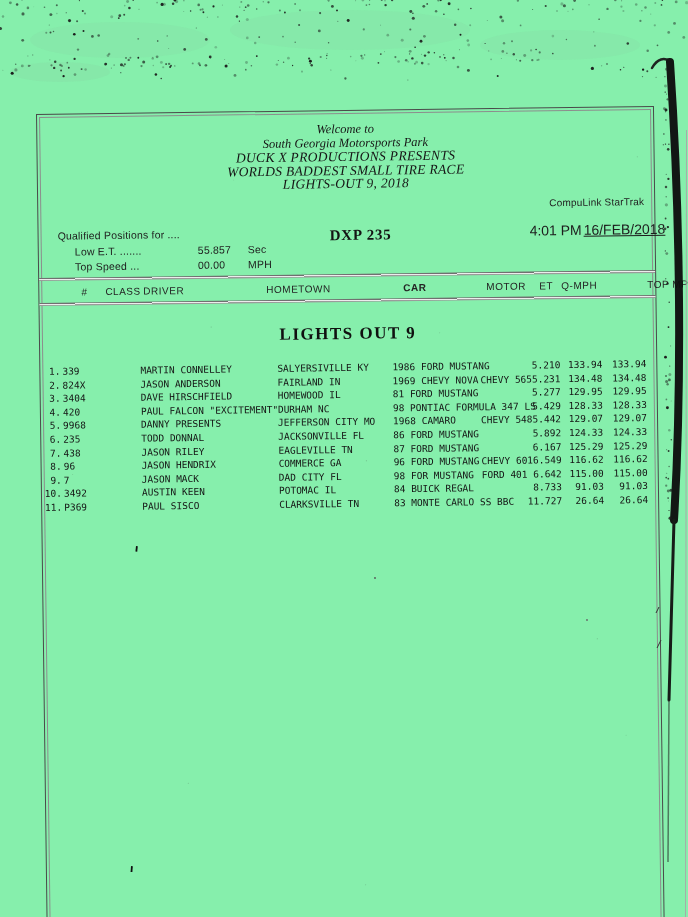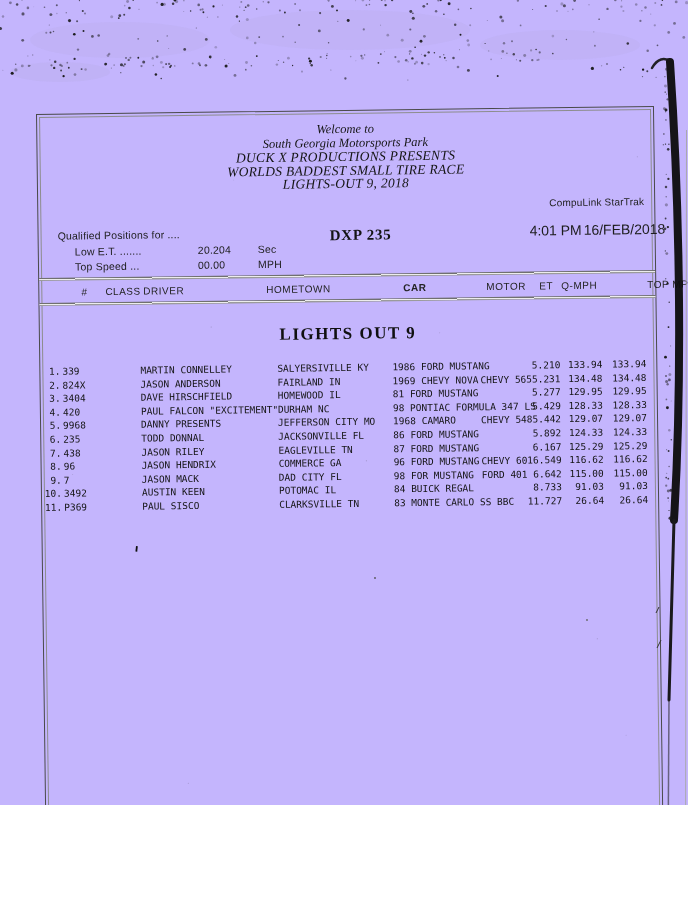--- a/index.html
+++ b/index.html
@@ -1,16 +1,16 @@
 <!DOCTYPE html>
 <html><head>
 <meta charset="utf-8">
 <style>
   html,body{margin:0;padding:0;background:#ffffff;}
-  .screen{position:relative;width:688px;height:805px;overflow:hidden;background:#c4b5fd;
+  .screen{position:relative;width:688px;height:917px;overflow:hidden;background:#86efac;
           font-family:"Liberation Sans",sans-serif;color:#1f1f1f;}
   
   #decor{position:absolute;left:0;top:0;width:688px;height:917px;z-index:3;pointer-events:none;}
   
   .page{position:absolute;left:36px;top:114px;width:616px;height:845px;
         transform:rotate(-0.75deg);transform-origin:0 0;
         border:1.2px solid #4a4a4a;background:transparent;z-index:1;}
   .page::before{content:"";position:absolute;inset:2px;border:1px solid #8d8d8d;pointer-events:none;}
   .abs{position:absolute;white-space:nowrap;}
   
@@ -24,27 +24,27 @@
            background-image:radial-gradient(#a9a9a9 .6px,transparent .7px);
            background-size:2px 2px;opacity:.85;}
   .compulink{left:511px;top:89px;font-size:10px;color:#222;letter-spacing:.2px;}
   
   .meta{font-size:10.5px;color:#1d1d1d;letter-spacing:.2px;}
   .qualified{left:19px;top:115px;}
   .lowet{left:36px;top:131px;}
   .topspeed{left:36px;top:146px;}
   .meta .lbl{display:inline-block;width:123px;}
   .meta .val{display:inline-block;width:46px;}
-  .meta .unit{margin-left:14px;}
+  .meta .unit{margin-left:4px;}
   .session{left:0;right:0;top:116px;text-align:center;
            font-family:"Liberation Serif",serif;font-weight:bold;font-size:15px;
            letter-spacing:.8px;color:#141414;transform:translateX(14px);}
   .timedate{top:114px;font-size:14px;color:#1d1d1d;}
   .t-time{left:491px;}
-  .t-date{left:545px;}
+  .t-date{left:545px;text-decoration:underline;}
   
   .rule{left:0;width:100%;height:3px;
         background:linear-gradient(to bottom,#707070 0 1px,#ececec 1px 2px,#9b9b9b 2px 3px);}
   .rule1{top:163px;}
   .rule2{top:188px;}
   
   .colhead{top:172px;font-size:10px;color:#242424;letter-spacing:.5px;}
   .h-num{left:42px;} .h-class{left:66px;} .h-driver{left:104px;} .h-home{left:227px;}
   .h-car{left:364px;font-weight:bold;} .h-motor{left:447px;} .h-et{left:500px;} .h-qmph{left:522px;} .h-top{left:608px;}
   
@@ -484,21 +484,21 @@
       <div class="w-caps">DUCK X PRODUCTIONS PRESENTS</div>
       <div class="w-caps">WORLDS BADDEST SMALL TIRE RACE</div>
       <div class="w-caps">LIGHTS-OUT 9, 2018</div>
     </div>
 
     <div class="abs dotband"></div>
     <div class="abs compulink">CompuLink StarTrak</div>
 
     <div class="abs meta qualified">Qualified Positions for ....</div>
     <div class="abs meta lowet">
-      <span class="lbl">Low E.T. .......</span><span class="val">20.204</span><span class="unit">Sec</span>
+      <span class="lbl">Low E.T. .......</span><span class="val">55.857</span><span class="unit">Sec</span>
     </div>
     <div class="abs meta topspeed">
       <span class="lbl">Top Speed ...</span><span class="val">00.00</span><span class="unit">MPH</span>
     </div>
 
     <div class="abs session">DXP 235</div>
     <div class="abs timedate t-time">4:01 PM</div>
     <div class="abs timedate t-date">16/FEB/2018</div>
 
     <div class="abs rule rule1"></div>

